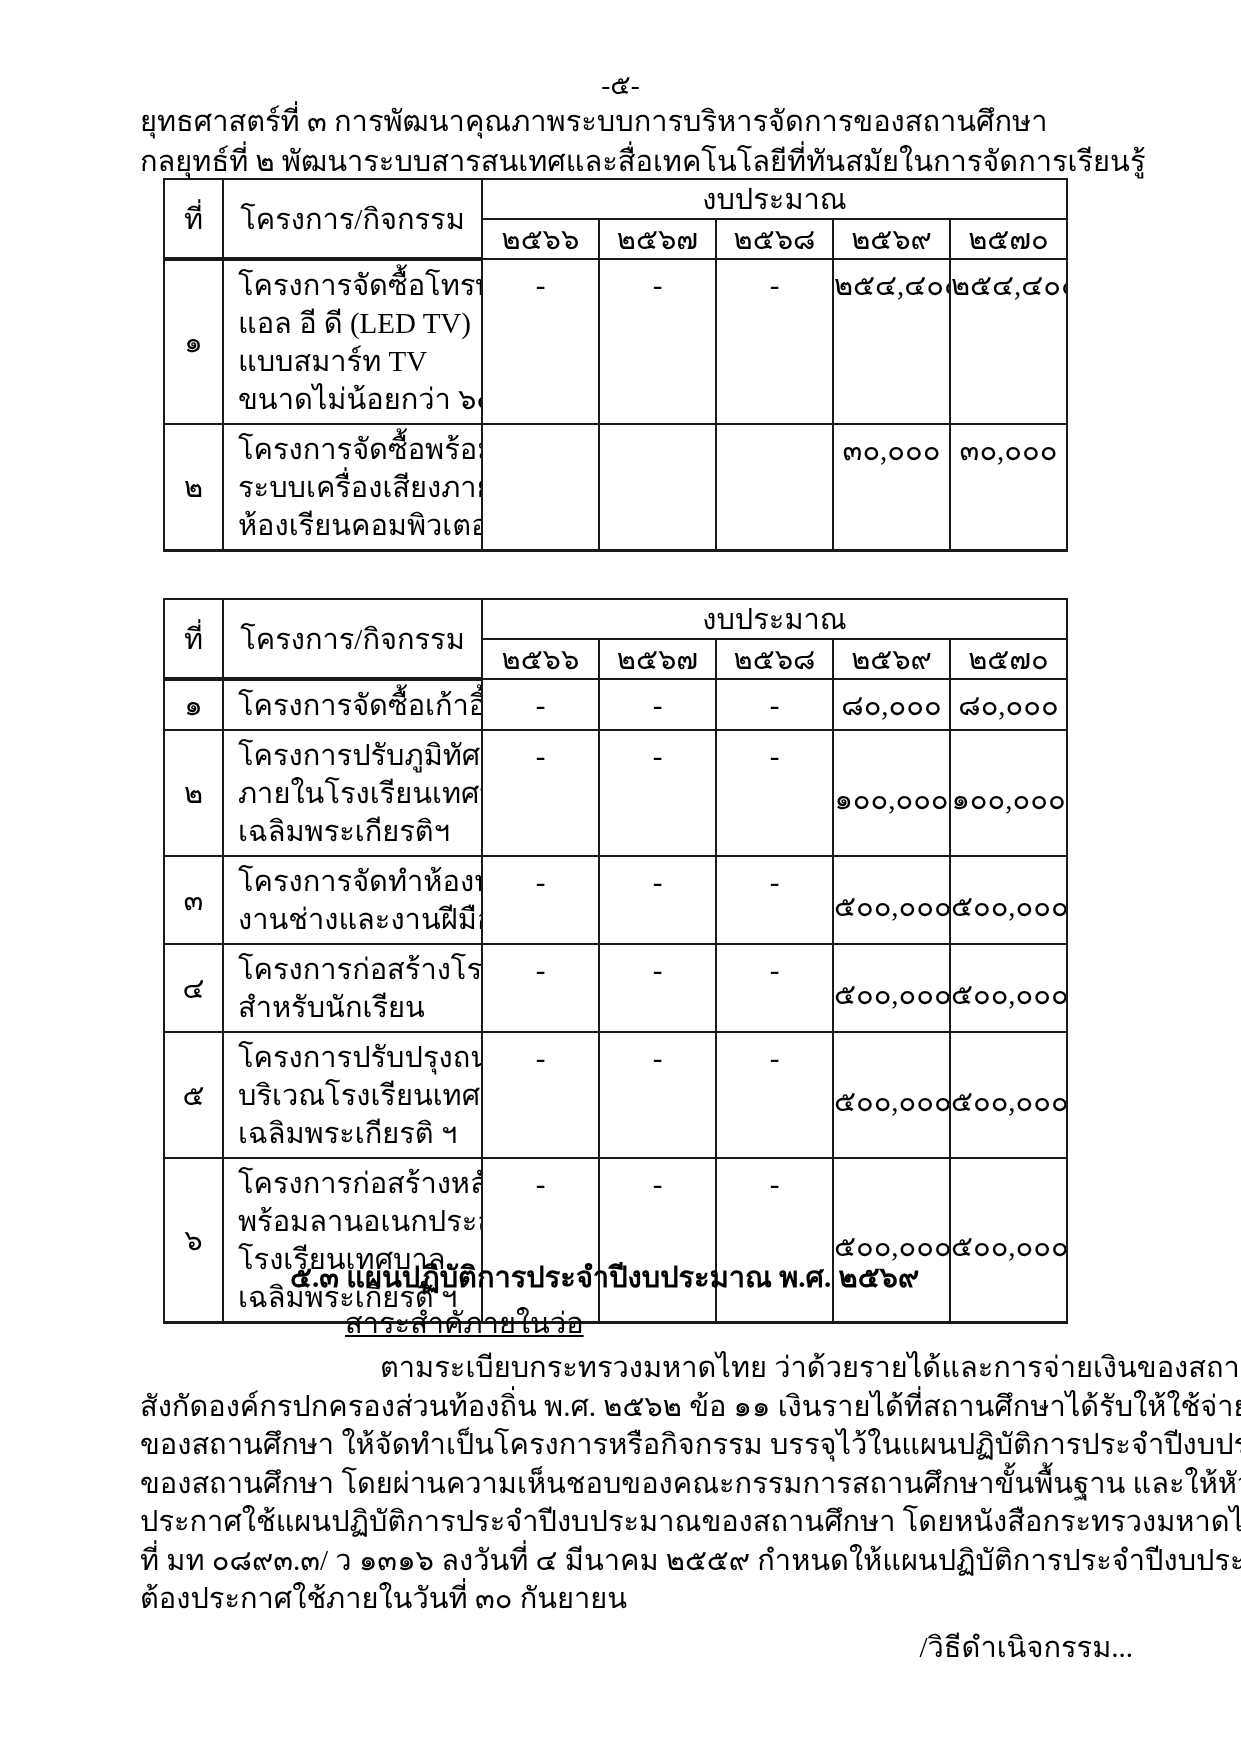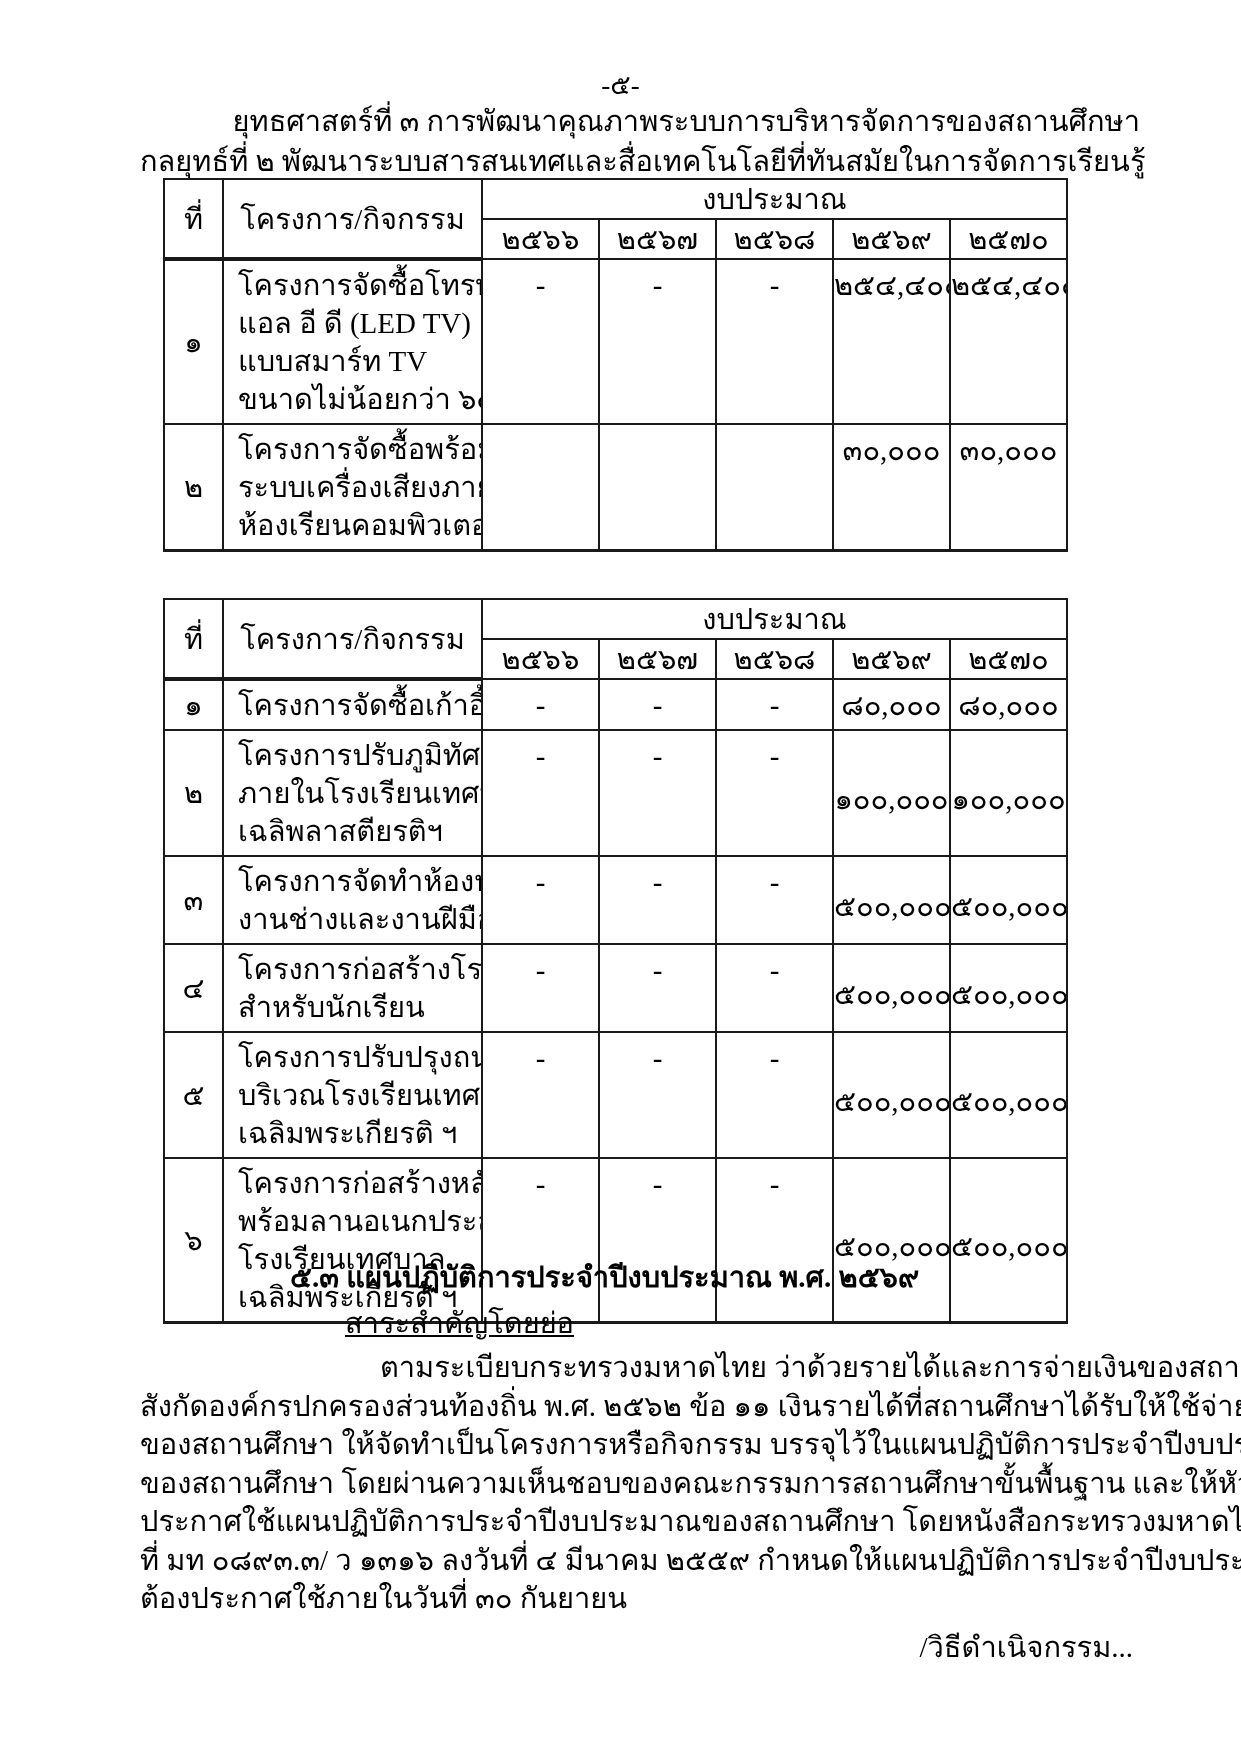--- a/index.html
+++ b/index.html
@@ -12,21 +12,21 @@
     color:#000;
     font-family:"Liberation Serif", serif;
     font-size:29px;
     line-height:38px;
     overflow:hidden;
   }
   .page-number {
     position:absolute; top:66px; left:0; width:100%;
     text-align:center; font-size:27px;
   }
-  .head-strategy { position:absolute; top:102px; left:140px; width:1000px;text-align:right; }
+  .head-strategy { position:absolute; top:102px; left:140px; width:1000px; }
   .head-tactic2  { position:absolute; top:142px; left:140px; width:1020px; }
   .head-tactic4  { position:absolute; top:552px; left:140px; width:1060px; }
 
   table.budget {
     position:absolute; left:163px;
     border-collapse:collapse; table-layout:fixed;
     width:903px;
     font-size:29px;
   }
   #table1 { top:178px; }
@@ -160,21 +160,21 @@
       <td class="val">-</td>
       <td class="val">-</td>
       <td class="val">๘๐,๐๐๐</td>
       <td class="val">๘๐,๐๐๐</td>
     </tr>
     <tr class="r2">
       <td class="no">๒</td>
       <td class="proj">
             <div class="line">โครงการปรับภูมิทัศน์</div>
             <div class="line">ภายในโรงเรียนเทศบาล</div>
-            <div class="line">เฉลิพลาสตียรติฯ</div>
+            <div class="line">เฉลิมพระเกียรติฯ</div>
           </td>
       <td class="val">-</td>
       <td class="val">-</td>
       <td class="val">-</td>
       <td class="val vm">๑๐๐,๐๐๐</td>
       <td class="val vm">๑๐๐,๐๐๐</td>
     </tr>
     <tr class="r3">
       <td class="no">๓</td>
       <td class="proj">
@@ -224,21 +224,21 @@
       <td class="val">-</td>
       <td class="val">-</td>
       <td class="val vm">๕๐๐,๐๐๐</td>
       <td class="val vm">๕๐๐,๐๐๐</td>
     </tr>
   </tbody>
     </table>
 
   <div class="plan-block">
     <div class="plan-heading">๕.๓  แผนปฏิบัติการประจำปีงบประมาณ พ.ศ. ๒๕๖๙</div>
-    <div class="plan-subheading"><u>สาระสำคัญโดยย่อ</u></div>
+    <div class="plan-subheading"><u>สาระสำคัภายในว่อ</u></div>
     <div class="para">
         <div class="line">ตามระเบียบกระทรวงมหาดไทย ว่าด้วยรายได้และการจ่ายเงินของสถานศึกษา</div>
         <div class="line">สังกัดองค์กรปกครองส่วนท้องถิ่น พ.ศ. ๒๕๖๒ ข้อ ๑๑ เงินรายได้ที่สถานศึกษาได้รับให้ใช้จ่ายตามกิจการ</div>
         <div class="line">ของสถานศึกษา ให้จัดทำเป็นโครงการหรือกิจกรรม บรรจุไว้ในแผนปฏิบัติการประจำปีงบประมาณ</div>
         <div class="line">ของสถานศึกษา โดยผ่านความเห็นชอบของคณะกรรมการสถานศึกษาขั้นพื้นฐาน และให้หัวหน้าสถานศึกษา</div>
         <div class="line">ประกาศใช้แผนปฏิบัติการประจำปีงบประมาณของสถานศึกษา โดยหนังสือกระทรวงมหาดไทย ด่วนที่สุด</div>
         <div class="line">ที่ มท ๐๘๙๓.๓/ ว ๑๓๑๖ ลงวันที่ ๔ มีนาคม ๒๕๕๙ กำหนดให้แผนปฏิบัติการประจำปีงบประมาณ</div>
         <div class="line">ต้องประกาศใช้ภายในวันที่ ๓๐ กันยายน</div>
       </div>
   </div>

